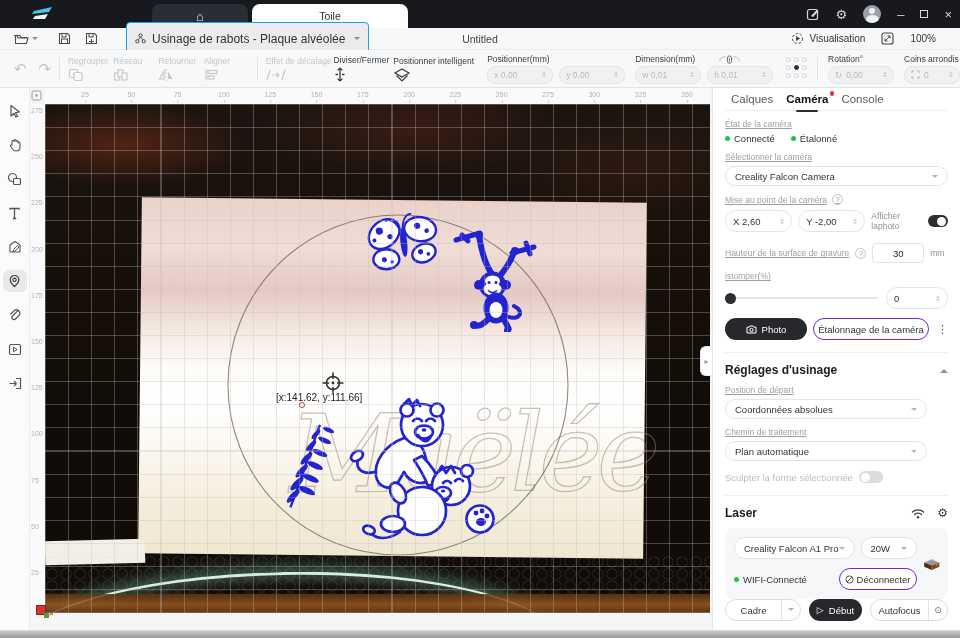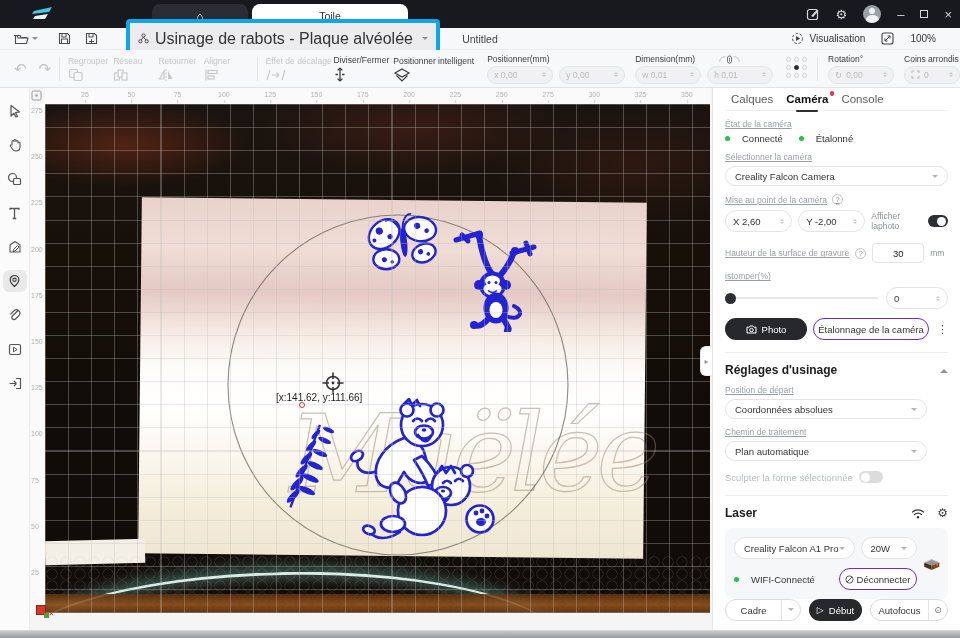--- a/index.html
+++ b/index.html
@@ -16,21 +16,21 @@
   .win-ctrls .glyph { font-size:13px; cursor:default; }
   .avatar { width:18px; height:18px; border-radius:50%; background:#9aa0a8; position:relative; overflow:hidden; }
   .avatar::before { content:""; position:absolute; left:6px; top:3px; width:6px; height:6px; border-radius:50%; background:#f0f1f3; }
   .avatar::after { content:""; position:absolute; left:2.5px; top:10px; width:13px; height:9px; border-radius:50%; background:#f0f1f3; }
   .sq { width:8px; height:8px; border:1px solid #d6d7d9; display:inline-block; }
 
   
   .filebar { position:absolute; top:28px; left:0; right:0; height:22px; background:#f7f8f9; border-bottom:1px solid #ececec; display:flex; align-items:center; }
   .fb-ic { display:flex; align-items:center; margin-left:14px; color:#4b4b4b; }
   .caret-d { width:0; height:0; border:3.5px solid transparent; border-top-color:#8f8f8f; margin-left:3px; margin-top:3px; }
-  .preset { margin-left:28px; height:18px; background:#ececee; border:4px solid #0ea5e9; border-radius:4px; display:flex; align-items:center; gap:6px; padding:16px 8px; font-size:16px; color:#333; }
+  .preset { margin-left:28px; height:18px; background:#ececee; border:1px solid #0ea5e9; border-radius:4px; display:flex; align-items:center; gap:6px; padding:16px 8px; font-size:12px; color:#333; }
   .doc-title { position:absolute; left:0; right:0; text-align:center; font-size:10.5px; color:#444; pointer-events:none; }
   .fb-right { position:absolute; right:24px; display:flex; align-items:center; gap:16px; font-size:10px; color:#333; }
   .fb-right .item { display:flex; align-items:center; gap:5px; }
 
   
   .toolbar { position:absolute; top:50px; left:0; right:0; height:38px; background:#f7f8f9; border-bottom:1px solid #e3e3e3; display:flex; align-items:center; }
   .tb-sep { width:1px; height:24px; background:#e4e4e4; margin:0 8px; }
   .tb-undo { display:flex; gap:12px; margin-left:14px; color:#c3c3c4; font-size:15px; }
   .grp { display:flex; flex-direction:column; align-items:flex-start; width:56px; }
   .grp .lab { font-size:8.5px; color:#c6c6c8; margin-bottom:2px; white-space:nowrap; }
@@ -97,21 +97,21 @@
 
   
   .panel { position:absolute; right:0; top:0; bottom:0; width:248px; background:#fff; border-left:1px solid #e6e6e6; display:flex; flex-direction:column; padding:0 12px; overflow:hidden; }
   .ptabs { display:flex; align-items:center; gap:13px; height:26px; border-bottom:1px solid #efefef; padding-left:6px; }
   .ptab { font-size:11.5px; color:#5c5c5c; position:relative; }
   .ptab.active { color:#111; font-weight:bold; }
   .ptab.active::after { content:""; position:absolute; left:50%; transform:translateX(-50%); bottom:-7px; width:22px; height:2.5px; background:#2b2e33; border-radius:2px; }
   .ptab .dot { position:absolute; right:-6px; top:-2px; width:4.5px; height:4.5px; background:#e5353e; border-radius:50%; }
   .slabel { font-size:8.5px; color:#9a9fa5; margin-top:8px;text-decoration:underline; }
   .statusrow { display:flex; gap:16px; margin-top:4px; align-items:center; }
-  .st { display:flex; align-items:center; gap:12px; font-size:9.5px; color:#333; }
+  .st { display:flex; align-items:center; gap:4px; font-size:9.5px; color:#333; }
   .gdot { width:5px; height:5px; border-radius:50%; background:#23c343; }
   .select { margin-top:4px; height:22px; border:1px solid #e4e4e6; border-radius:11px; display:flex; align-items:center; padding:0 9px; font-size:9.5px; color:#333; }
   .select .cv { flex:1; white-space:nowrap; overflow:hidden; }
   .chev { width:0; height:0; border:3.5px solid transparent; border-top-color:#b4b4b6; margin-top:3px; }
   .qmark { width:11px; height:11px; border:1px solid #c3c3c5; border-radius:50%; font-size:7.5px; color:#9a9a9c; display:inline-flex; align-items:center; justify-content:center; margin-left:5px; }
   .inrow { display:flex; align-items:center; gap:6px; margin-top:5px; }
   .spinbox { height:22px; border:1px solid #e4e4e6; border-radius:11px; display:flex; align-items:center; padding:0 7px; font-size:9.5px; color:#333; gap:4px; }
   .spinbox .v { flex:1; white-space:nowrap; }
   .tgl { width:24px; height:12px; border-radius:6px; position:relative; }
   .tgl.on { background:#2b2e33; } .tgl.off { background:#dcdcde; }

